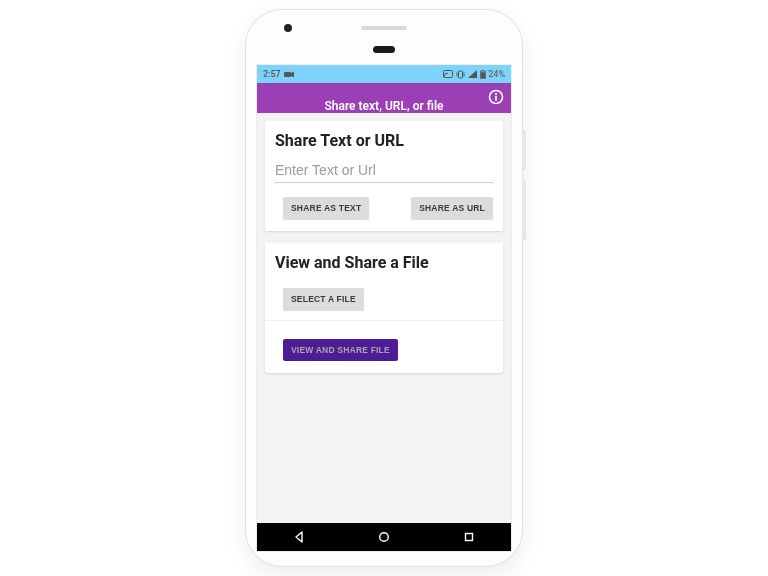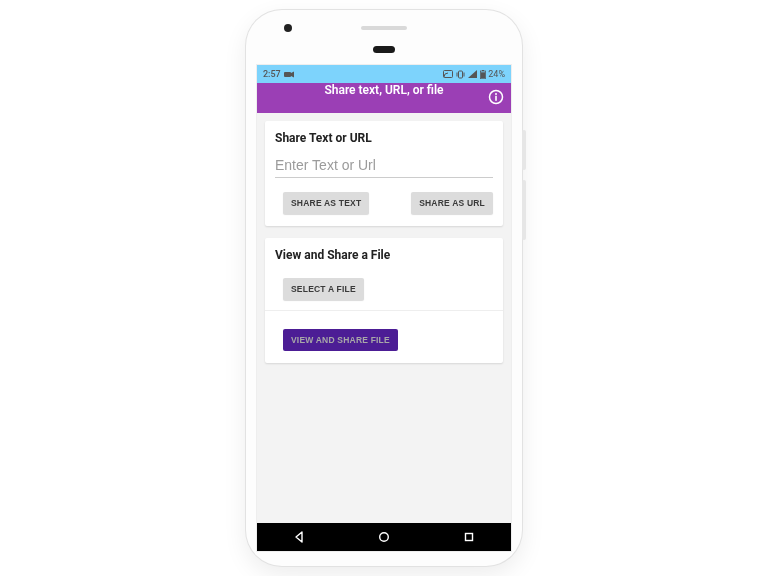--- a/index.html
+++ b/index.html
@@ -70,21 +70,21 @@
   .statusbar .sicon { margin-left: 3px; display: inline-flex; align-items: center; }
   .statusbar svg { display: block; }
   .statusbar .batt { margin-left: 2px; font-size: 9px; }
 
   
   .appbar {
     height: 30px;
     background: #9b3fb5;
     color: #fff;
     display: flex;
-    align-items: flex-start;
+    align-items: flex-end;
     justify-content: center;
     position: relative;
     font-size: 12px;
     font-weight: 600;
   }
   .appbar .title { text-align: center; }
   .appbar .info-btn {
     position: absolute;
     right: 6px; top: 50%; transform: translateY(-50%);
     width: 18px; height: 18px;
@@ -100,21 +100,21 @@
   }
 
   .card {
     background: #fff;
     border-radius: 2px;
     box-shadow: 0 1px 2px rgba(0,0,0,0.12);
     padding: 10px 10px 12px 10px;
     margin-bottom: 12px;
   }
   .card-title {
-    font-size: 12px;
+    font-size: 16px;
     font-weight: 700;
     color: #222;
     margin-bottom: 8px;
   }
   .textfield {
     width: 100%;
     border: none;
     border-bottom: 1px solid #ccc;
     font-size: 14px;
     padding: 4px 0 4px 0;

